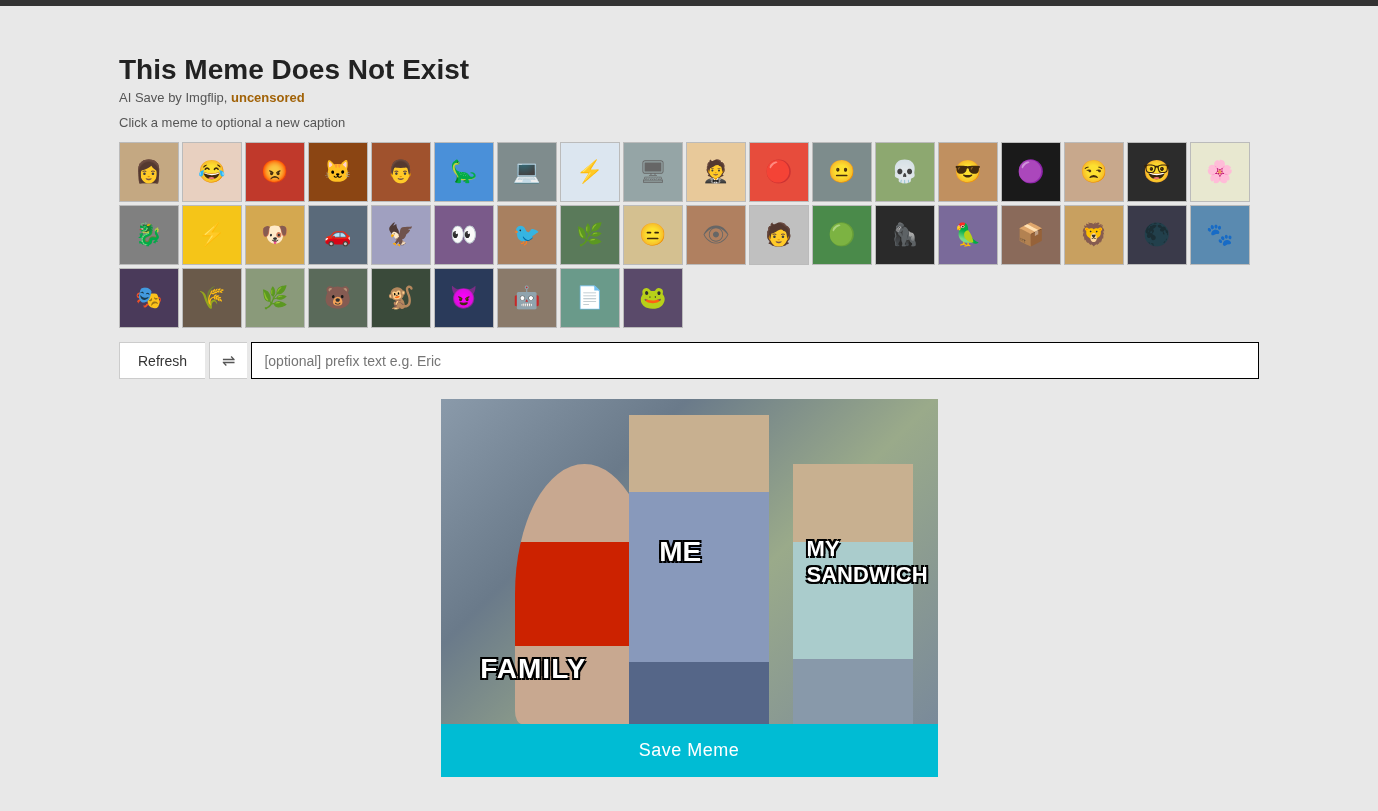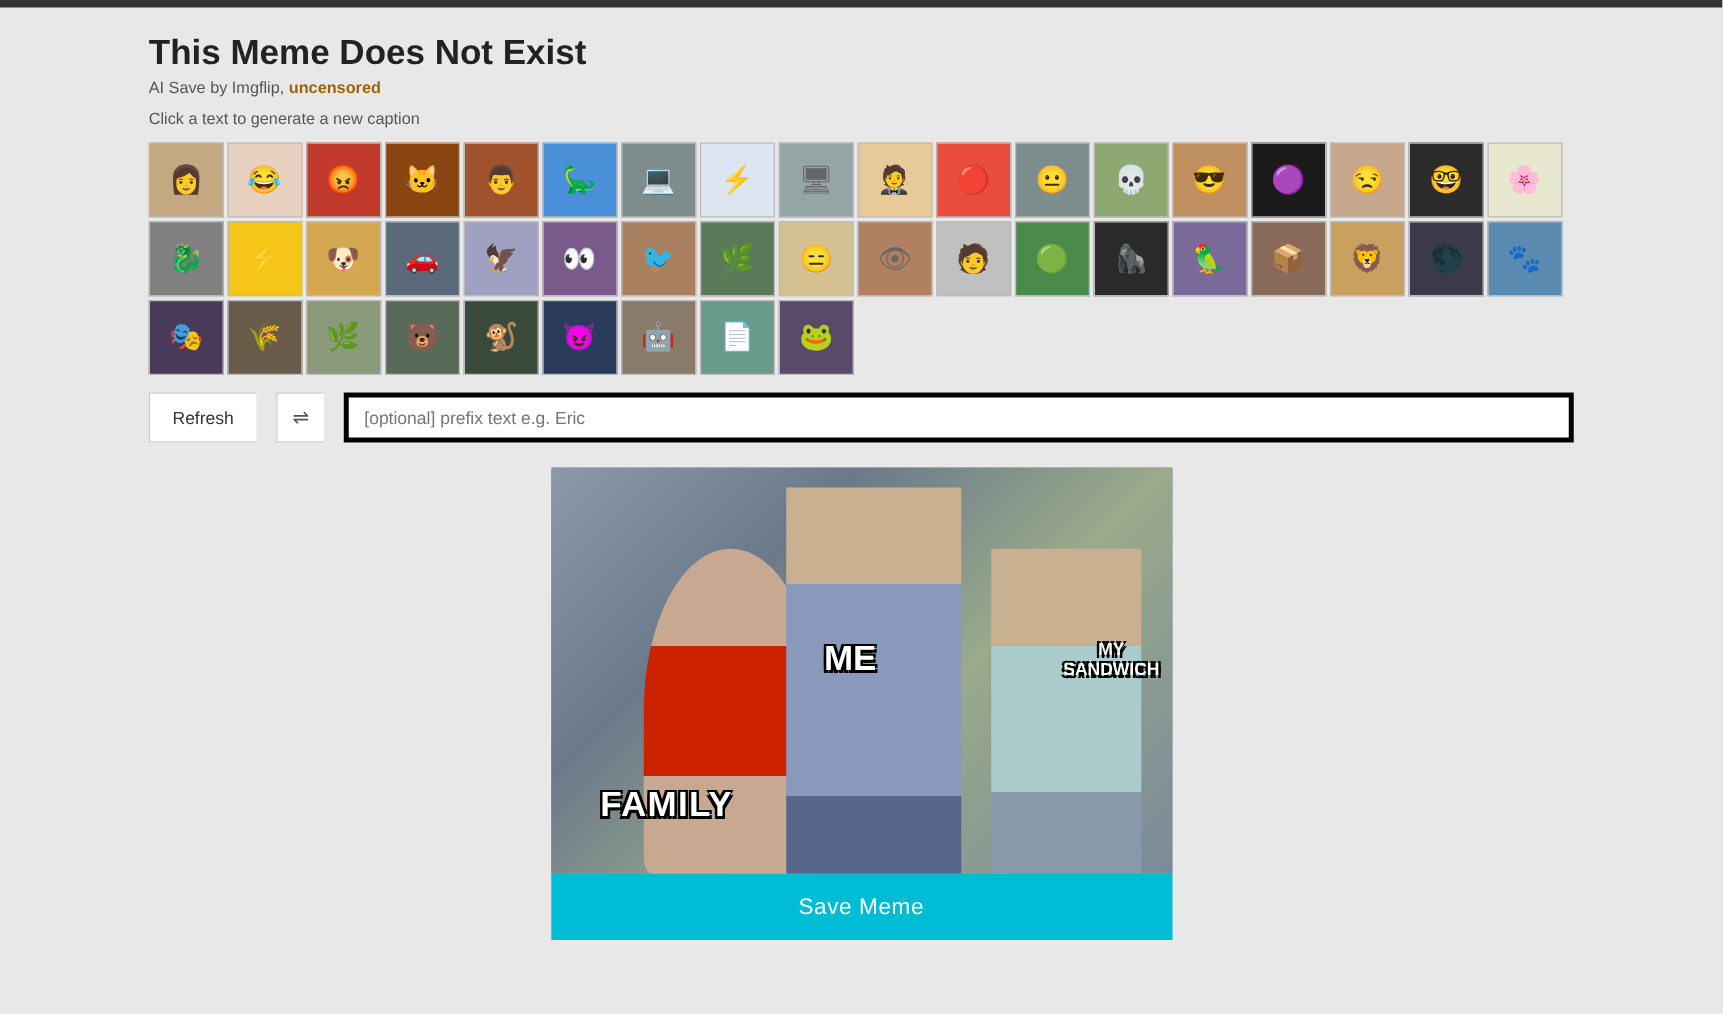--- a/index.html
+++ b/index.html
@@ -16,20 +16,21 @@
     .container {
       max-width: 1200px;
       margin: 0 auto;
       padding: 20px 30px;
     }
     .page-title {
       font-size: 28px;
       font-weight: bold;
       color: #222;
       margin-bottom: 4px;
+      margin-top: 28px;
     }
     .subtitle {
       font-size: 13px;
       color: #555;
       margin-bottom: 10px;
     }
     .subtitle .uncensored {
       color: #a16207;
       font-weight: bold;
     }
@@ -102,21 +103,21 @@
     .meme-thumb:nth-child(41) { background: #3a4a3a; }
     .meme-thumb:nth-child(42) { background: #2a3a5a; }
     .meme-thumb:nth-child(43) { background: #8a7a6a; }
     .meme-thumb:nth-child(44) { background: #6a9a8a; }
     .meme-thumb:nth-child(45) { background: #5a4a6a; }
     
     .controls-row {
       display: flex;
       align-items: stretch;
       margin-bottom: 20px;
-      gap: 16px;
+      gap: 4px;
     }
     .refresh-btn {
       padding: 8px 18px;
       background: white;
       border: 1px solid #ccc;
       border-right: none;
       cursor: pointer;
       font-size: 14px;
       font-weight: normal;
       color: #333;
@@ -129,21 +130,21 @@
       border-right: none;
       cursor: pointer;
       font-size: 16px;
       color: #555;
       display: flex;
       align-items: center;
     }
     .prefix-input {
       flex: 1;
       padding: 8px 12px;
-      border: 4px solid #000000;
+      border: 1px solid #000000;
       font-size: 14px;
       color: #aaa;
       outline: none;
       background: white;
     }
     .meme-display {
       display: flex;
       flex-direction: column;
       align-items: center;
       margin-bottom: 20px;
@@ -206,22 +207,22 @@
       letter-spacing: 1px;
     }
     .meme-text-me {
       left: 44%;
       top: 42%;
       font-size: 28px;
     }
     .meme-text-sandwich {
       right: 2%;
       top: 42%;
-      font-size: 14px;
-      text-align: center;
+      font-size: 22px;
+      text-align: left;
       line-height: 1.2;
     }
     .save-btn {
       width: 497px;
       padding: 16px;
       background: #00bcd4;
       color: white;
       border: none;
       font-size: 18px;
       cursor: pointer;
@@ -244,21 +245,21 @@
 <div class="top-bar"></div>
 
 <div class="container">
 
   <h1 class="page-title">This Meme Does Not Exist</h1>
 
   <div class="subtitle">
     <span>AI Save by Imgflip, </span><span class="uncensored">uncensored</span>
   </div>
 
-  <div class="instruction">Click a text to generate a new caption</div>
+  <div class="instruction">Click a meme to optional a new caption</div>
 
   <div class="meme-grid" id="thumb-grid">
   <div class="meme-thumb">
         <div class="thumb-inner">👩</div>
       </div>
       <div class="meme-thumb">
         <div class="thumb-inner">😂</div>
       </div>
       <div class="meme-thumb">
         <div class="thumb-inner">😡</div>

